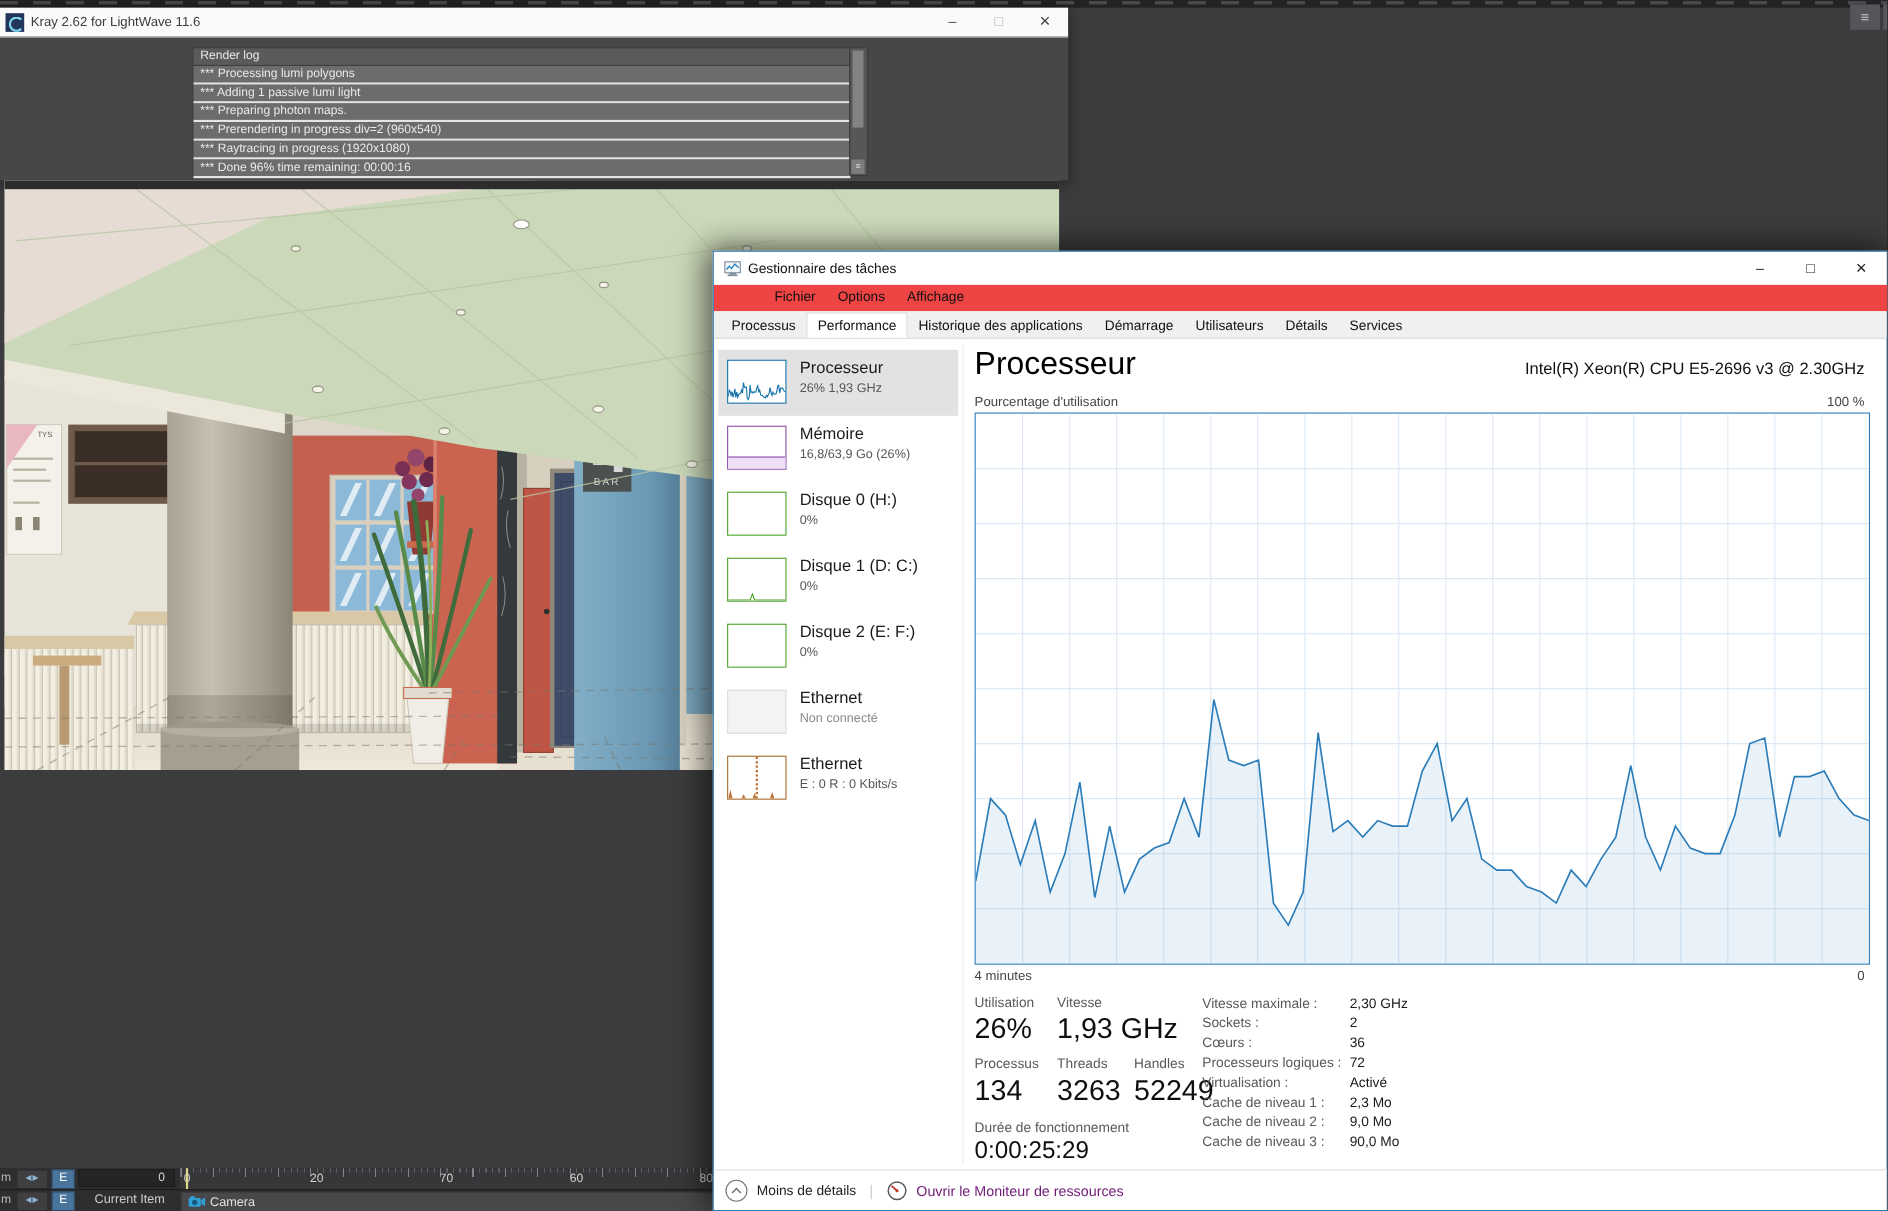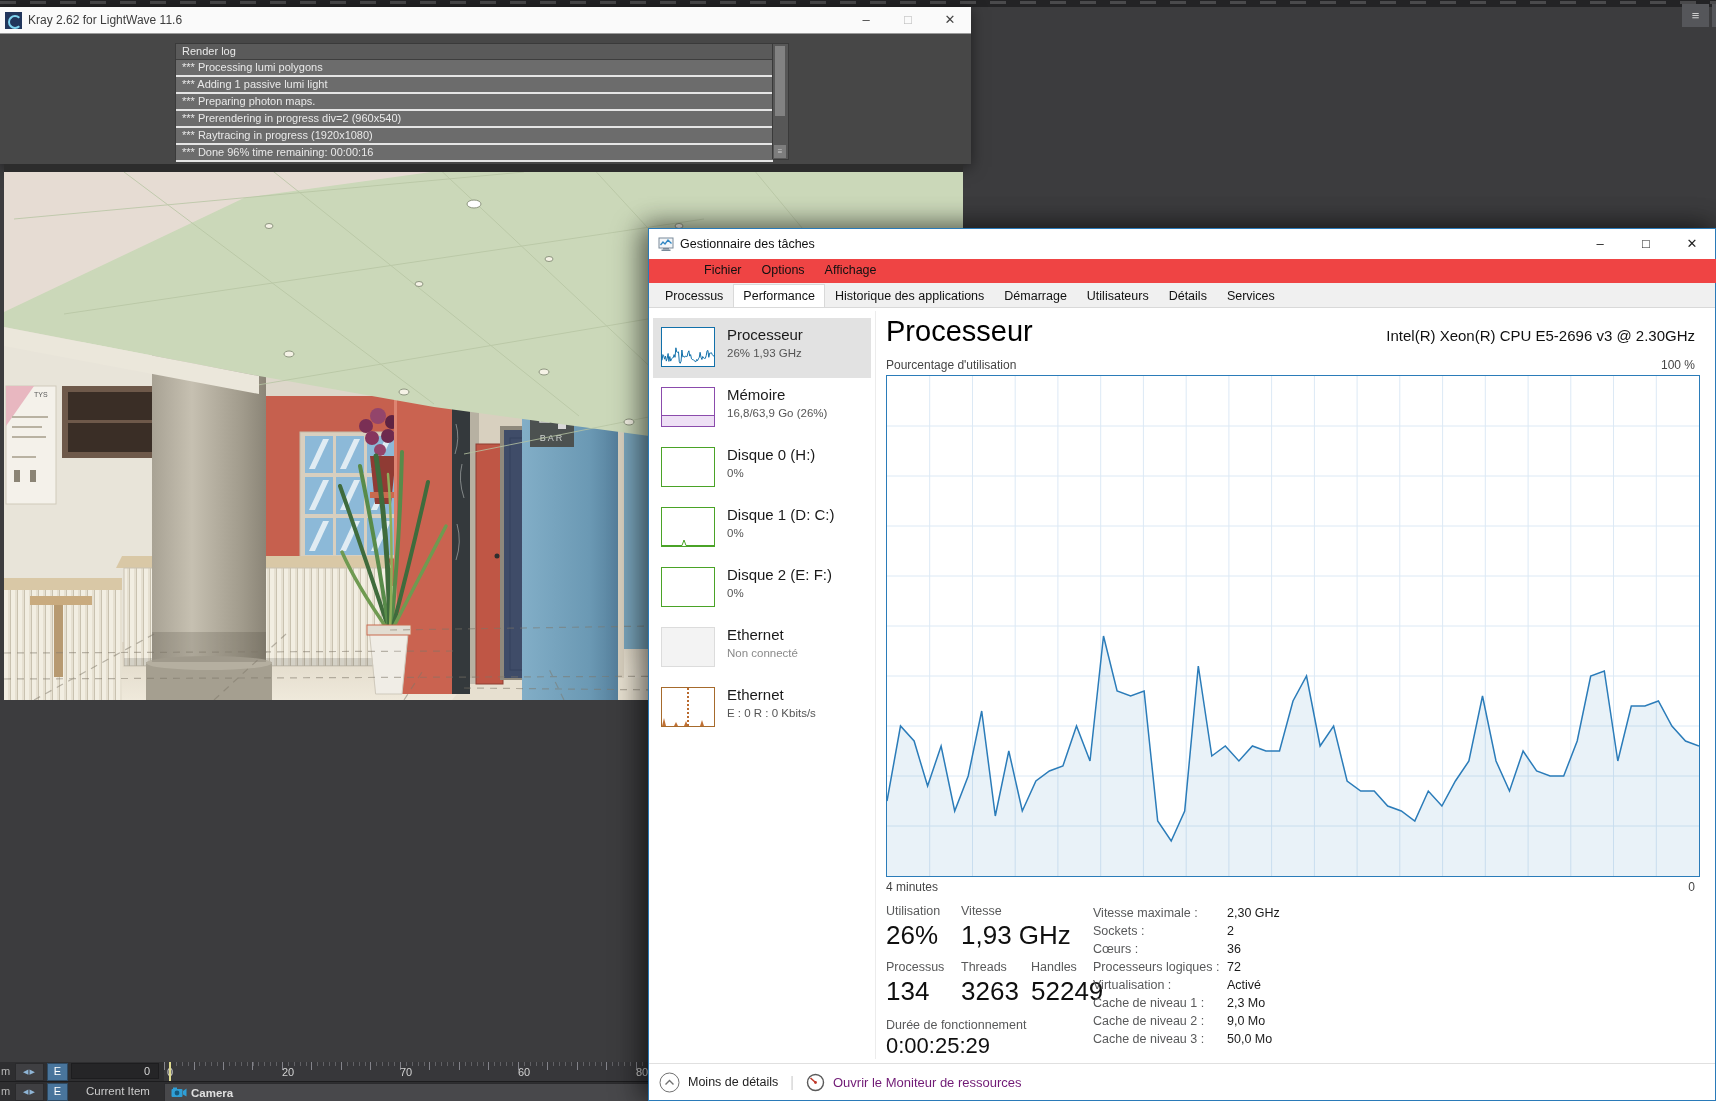--- a/index.html
+++ b/index.html
@@ -58,21 +58,21 @@
   .lw-curitem{position:absolute;left:86px;top:3px;color:#cccccc;font-size:11.5px;}
   .ruler{position:absolute;left:164px;top:0;right:0;height:19px;background:#37373a;}
   .ruler .minor{position:absolute;left:0;top:0;right:0;height:4px;
         background:repeating-linear-gradient(90deg,#606064 0 1px,transparent 1px 5.9px);}
   .ruler .major{position:absolute;left:0;top:0;right:0;height:8px;
         background:repeating-linear-gradient(90deg,#83838a 0 1px,transparent 1px 29.5px);}
   .ruler-label{position:absolute;top:4px;color:#d2d2d2;font-size:11px;transform:translateX(-50%);}
   .playhead{position:absolute;top:0;width:2px;height:19px;background:#ded98f;}
   .camfield{position:absolute;left:164px;top:1px;right:2px;height:17px;background:#48484b;
         border:1px solid #2b2b2e;display:flex;align-items:center;}
-  .camfield span{color:#e0e0e0;font-size:11.5px;margin-left:4px;font-weight:bold;}
+  .camfield span{color:#e0e0e0;font-size:11.5px;margin-left:4px;}
   .camfield svg{margin-left:6px;}
 
   
   .tm{left:648px;top:228px;width:1068px;height:873px;background:#fff;
       border:1px solid #2a7ab8;box-sizing:border-box;
       box-shadow:-10px 0 26px rgba(0,0,0,.4), 0 -6px 22px rgba(0,0,0,.3);
       color:#000;}
   .tm-titlebar{position:absolute;left:0;top:0;width:100%;height:30px;background:#fff;
       display:flex;align-items:center;}
   .tm-title{font-size:12.5px;color:#111;margin-left:6px;flex:1;}
@@ -504,21 +504,21 @@
     <div class="statbig small" style="left:237px;top:804px;">0:00:25:29</div>
 
     <div class="stats-right" id="stats-right">
         <div class="srow"><span class="slabel">Vitesse maximale :</span><span class="svalue">2,30 GHz</span></div>
         <div class="srow"><span class="slabel">Sockets :</span><span class="svalue">2</span></div>
         <div class="srow"><span class="slabel">Cœurs :</span><span class="svalue">36</span></div>
         <div class="srow"><span class="slabel">Processeurs logiques :</span><span class="svalue">72</span></div>
         <div class="srow"><span class="slabel">Virtualisation :</span><span class="svalue">Activé</span></div>
         <div class="srow"><span class="slabel">Cache de niveau 1 :</span><span class="svalue">2,3 Mo</span></div>
         <div class="srow"><span class="slabel">Cache de niveau 2 :</span><span class="svalue">9,0 Mo</span></div>
-        <div class="srow"><span class="slabel">Cache de niveau 3 :</span><span class="svalue">50,0 Mo</span></div>
+        <div class="srow"><span class="slabel">Cache de niveau 3 :</span><span class="svalue">90,0 Mo</span></div>
       </div>
 
     <div class="tm-footer">
       <svg width="21" height="21" viewBox="0 0 21 21" style="margin-left:10px;">
         <circle cx="10.5" cy="10.5" r="9.5" fill="none" stroke="#717171"></circle>
         <polyline points="6.5,12.5 10.5,8.5 14.5,12.5" fill="none" stroke="#717171" stroke-width="1.4"></polyline>
       </svg>
       <span class="tm-less">Moins de détails</span>
       <span class="tm-sep">|</span>
       <svg width="19" height="19" viewBox="0 0 19 19">

